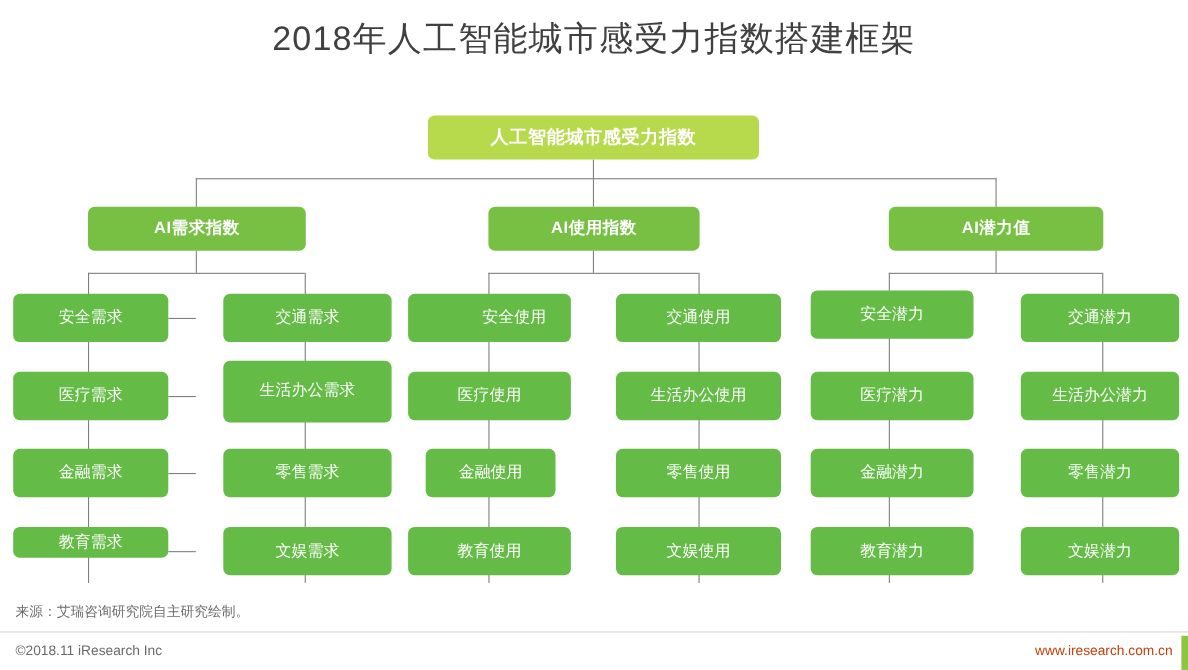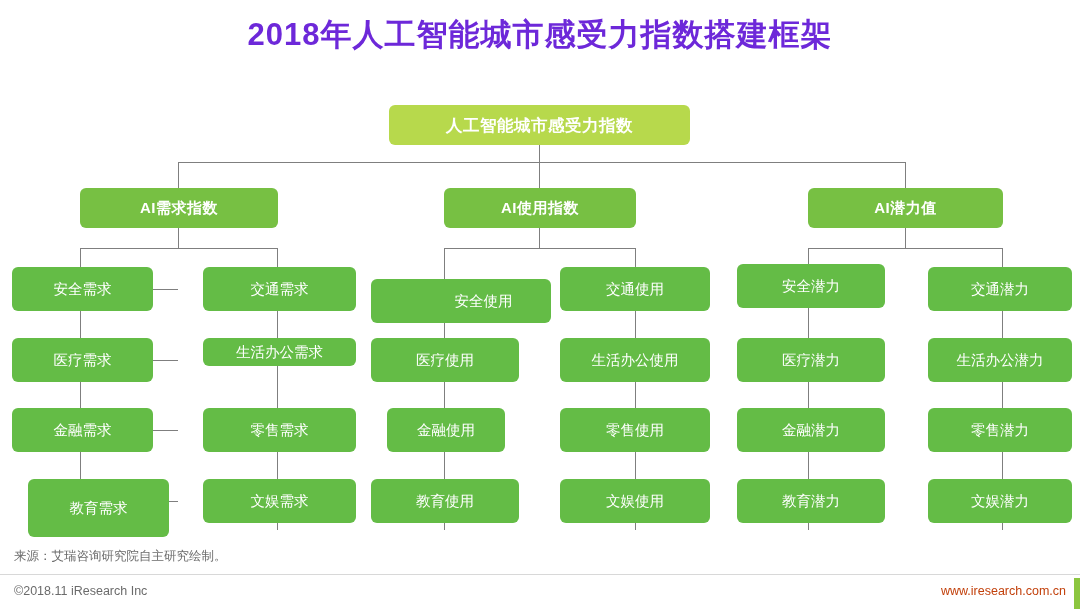--- a/index.html
+++ b/index.html
@@ -17,22 +17,22 @@
   }
 
   
   .title {
     position: absolute;
     top: 14px;
     left: 0;
     width: 1080px;
     text-align: center;
     font-size: 31px;
-    font-weight: bold;
-    color: #6d28d9;
+    font-weight: normal;
+    color: #404040;
     letter-spacing: 1px;
   }
 
   
   .canvas {
     position: absolute;
     top: 80px;
     left: 0;
     width: 1080px;
     height: 460px;
@@ -168,38 +168,38 @@
 
   <div class="node leaf" style="left:12px; top:187px; width:141px; height:44px;">
     <span>安全需求</span>
   </div>
   <div class="node leaf" style="left:12px; top:258px; width:141px; height:44px;">
     <span>医疗需求</span>
   </div>
   <div class="node leaf" style="left:12px; top:328px; width:141px; height:44px;">
     <span>金融需求</span>
   </div>
-  <div class="node leaf" style="left:28px; top:399px; width:141px; height:58px;">
+  <div class="node leaf" style="left:12px; top:399px; width:141px; height:28px;">
     <span>教育需求</span>
   </div>
 
   <div class="node leaf" style="left:203px; top:187px; width:153px; height:44px;">
     <span>交通需求</span>
   </div>
-  <div class="node leaf" style="left:203px; top:258px; width:153px; height:28px;">
+  <div class="node leaf" style="left:203px; top:248px; width:153px; height:56px;font-family:Liberation Mono, monospace;">
     <span>生活办公需求</span>
   </div>
   <div class="node leaf" style="left:203px; top:328px; width:153px; height:44px;">
     <span>零售需求</span>
   </div>
   <div class="node leaf" style="left:203px; top:399px; width:153px; height:44px;">
     <span>文娱需求</span>
   </div>
 
-  <div class="node leaf" style="left:371px; top:199px; width:180px; height:44px;padding-left:45px;">
+  <div class="node leaf" style="left:371px; top:187px; width:148px; height:44px;padding-left:45px;">
     <span>安全使用</span>
   </div>
   <div class="node leaf" style="left:371px; top:258px; width:148px; height:44px;">
     <span>医疗使用</span>
   </div>
   <div class="node leaf" style="left:387px; top:328px; width:118px; height:44px;">
     <span>金融使用</span>
   </div>
   <div class="node leaf" style="left:371px; top:399px; width:148px; height:44px;">
     <span>教育使用</span>

